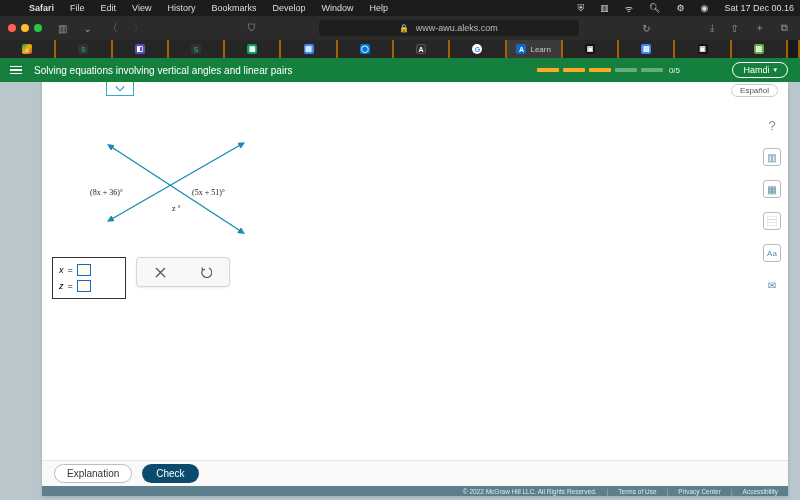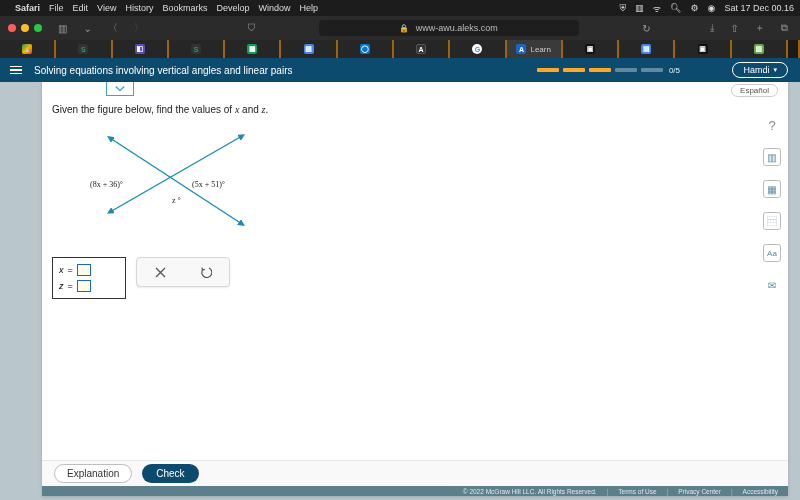--- a/index.html
+++ b/index.html
@@ -1,21 +1,21 @@
 <!DOCTYPE html>
 <html><head>
 <meta charset="utf-8">
 <style>
   * { box-sizing: border-box; margin: 0; padding: 0; font-family: -apple-system, BlinkMacSystemFont, "Segoe UI", Arial, sans-serif; }
   html, body { width: 800px; height: 500px; overflow: hidden; background: #000; }
 
   
   .mac-menubar { height:16px; background:#1c1c1c; color:#ddd; display:flex; align-items:center; font-size:9px; padding:0 6px; justify-content:space-between;}
   .mac-menubar .left, .mac-menubar .right { display:flex; gap:9px; align-items:center;}
-  .mac-menubar .left span, .mac-menubar .right span { white-space:nowrap; }
+  .mac-menubar .left span, .mac-menubar .right span { white-space:nowrap;margin-left:7px; }
   .apple { font-size:10px; }
 
   
   .browser-chrome { height:24px; background:#2b2b2b; display:flex; align-items:center; padding:0 8px; gap:8px; position:relative;}
   .traffic { display:flex; gap:5px; margin-right:4px;}
   .dot { width:8px; height:8px; border-radius:50%; }
   .dot.r{background:#ff5f57;} .dot.y{background:#febc2e;} .dot.g{background:#28c840;}
   .tb-btn { color:#999; font-size:10px; padding:2px 4px; }
   .addr { flex:1; display:flex; justify-content:center;}
   .addr-inner { background:#1e1e1e; color:#bbb; font-size:9px; padding:3px 40px; border-radius:4px; display:flex; align-items:center; gap:6px; min-width:260px; justify-content:center; position:relative;}
@@ -34,21 +34,21 @@
   .tab.docs .tabicon{ background:#4285f4; color:#fff;}
   .tab.outlook .tabicon{ background:#0078d4; color:#fff;}
   .tab.abox .tabicon{ background:#333; color:#fff; border:1px solid #555;}
   .tab.g .tabicon{ background:#fff; color:#4285f4; border-radius:50%; }
   .tab.aleks .tabicon{ background:#1469c7; color:#fff;}
   .tab.dark .tabicon{ background:#111; color:#fff;}
   .tab.map .tabicon{ background:#6a4; color:#fff;}
   .tab .label{font-size:8px;}
 
   
-  .aleks-header { height:24px; background:#0c4a6e; display:flex; align-items:center; color:#fff; font-size:10px; padding:0 10px; position:relative;}
+  .aleks-header { height:24px; background:#15803d; display:flex; align-items:center; color:#fff; font-size:10px; padding:0 10px; position:relative;}
   .hamburger { display:flex; flex-direction:column; gap:2px; margin-right:12px;}
   .hamburger span{ width:12px; height:1.5px; background:#fff;}
   .topic-title { font-weight:400; font-size:10px; }
   .progress-wrap { position:absolute; right:120px; display:flex; align-items:center; gap:4px;}
   .progress-seg { width:22px; height:4px; background:#ffa726; border-radius:1px;}
   .progress-seg.empty{ background:rgba(255,255,255,0.35);}
   .progress-text{ color:#e0f4fa; font-size:8px; margin-left:2px;}
   .user-pill { position:absolute; right:12px; border:1px solid #fff; border-radius:12px; padding:2px 10px; font-size:9px; display:flex; align-items:center; gap:4px;}
   .user-pill .chev{ font-size:7px;}
 
@@ -62,21 +62,21 @@
   .subheader { height:18px; position:relative; border-bottom:0; }
   .chev-box { position:absolute; left:64px; top:0; width:28px; height:14px; background:#fff; border:1px solid #37a8c4; border-top:none; border-radius:0; display:flex; align-items:center; justify-content:center;}
   .chev-box svg{ width:10px; height:8px; }
   .espanol { position:absolute; right:10px; top:2px; font-size:8px; border:1px solid #ccc; border-radius:9px; padding:1px 8px; color:#555; background:#fff;}
 
   
   .question { position:absolute; left:10px; top:22px; font-size:10px; color:#222; }
   .question .var{ font-style:italic; font-family: Georgia, serif;}
 
   
-  .figure { position:absolute; left:50px; top:44px; width:170px; height:110px;}
+  .figure { position:absolute; left:50px; top:52px; width:170px; height:110px;}
   .figure svg { width:100%; height:100%; overflow:visible;}
   .lbl { position:absolute; font-size:8px; font-family:Georgia, 'Times New Roman', serif; color:#222; white-space:nowrap;}
 
   
   .answer-box { position:absolute; left:10px; top:175px; width:74px; height:42px; border:1px solid #333; background:#fff; padding:4px 6px; display:flex; flex-direction:column; justify-content:space-around;}
   .answer-row { display:flex; align-items:center; gap:4px; font-size:9px; font-family:Georgia,serif;}
   .answer-row .var{ font-style:italic;}
   .answer-row .eq{ font-style:normal;}
   .fillbox { width:14px; height:12px; border:1px solid #1469c7; background:#fffde7;}
 
@@ -226,23 +226,20 @@
 
   <div class="subheader">
     <div class="chev-box">
       <svg viewBox="0 0 12 8">
           <path d="M1 1 L6 6 L11 1" fill="none" stroke="#37a8c4" stroke-width="1.6"></path>
         </svg>
     </div>
     <div class="espanol">Español</div>
   </div>
 
-  <div class="question">
-    <span>Given the figure below, find the values of </span><span class="var">x</span><span> and </span><span class="var">z</span><span>.</span>
-  </div>
 
   <div class="figure">
     <svg viewBox="0 0 170 110">
       <defs>
         <marker id="ah" viewBox="0 0 8 8" refX="4" refY="4" markerWidth="5" markerHeight="5" orient="auto-start-reverse">
           <path d="M0 0 L8 4 L0 8 z" fill="#1b8bb3"></path>
         </marker>
       </defs>
       <line x1="18" y1="12" x2="150" y2="98" stroke="#1b8bb3" stroke-width="1.4" marker-start="url(#ah)" marker-end="url(#ah)"></line>
       <line x1="18" y1="86" x2="150" y2="10" stroke="#1b8bb3" stroke-width="1.4" marker-start="url(#ah)" marker-end="url(#ah)"></line>

